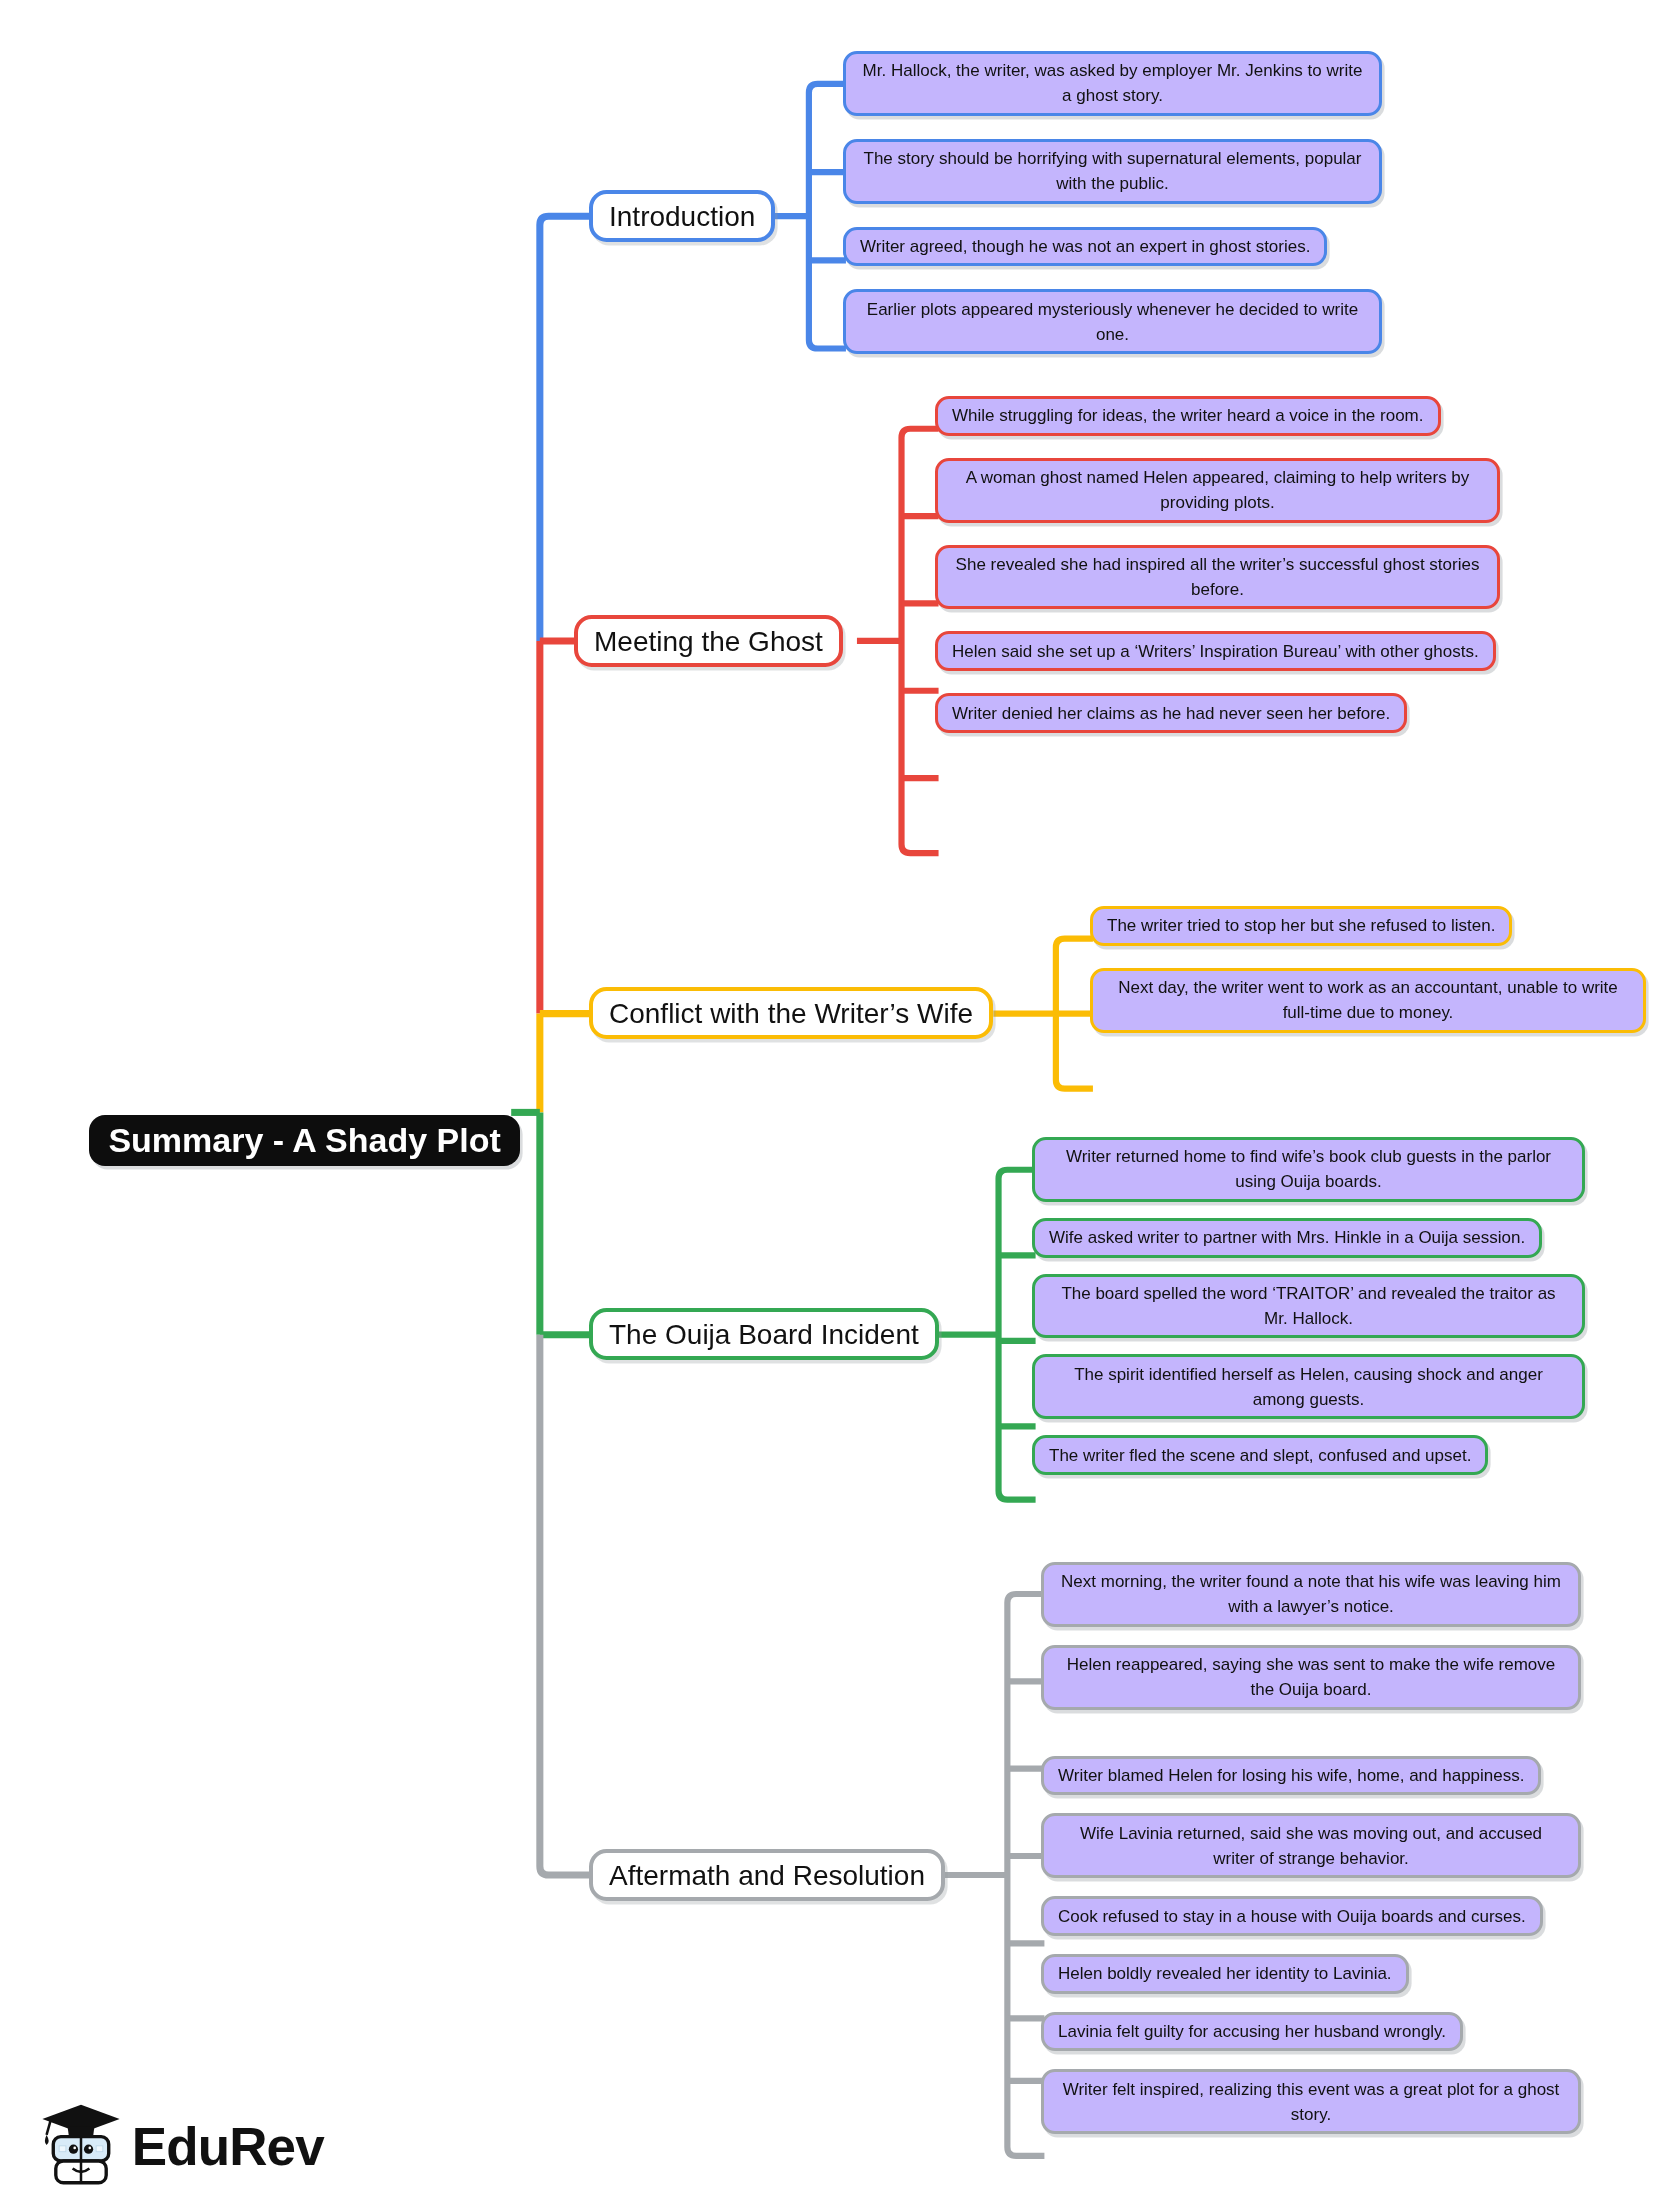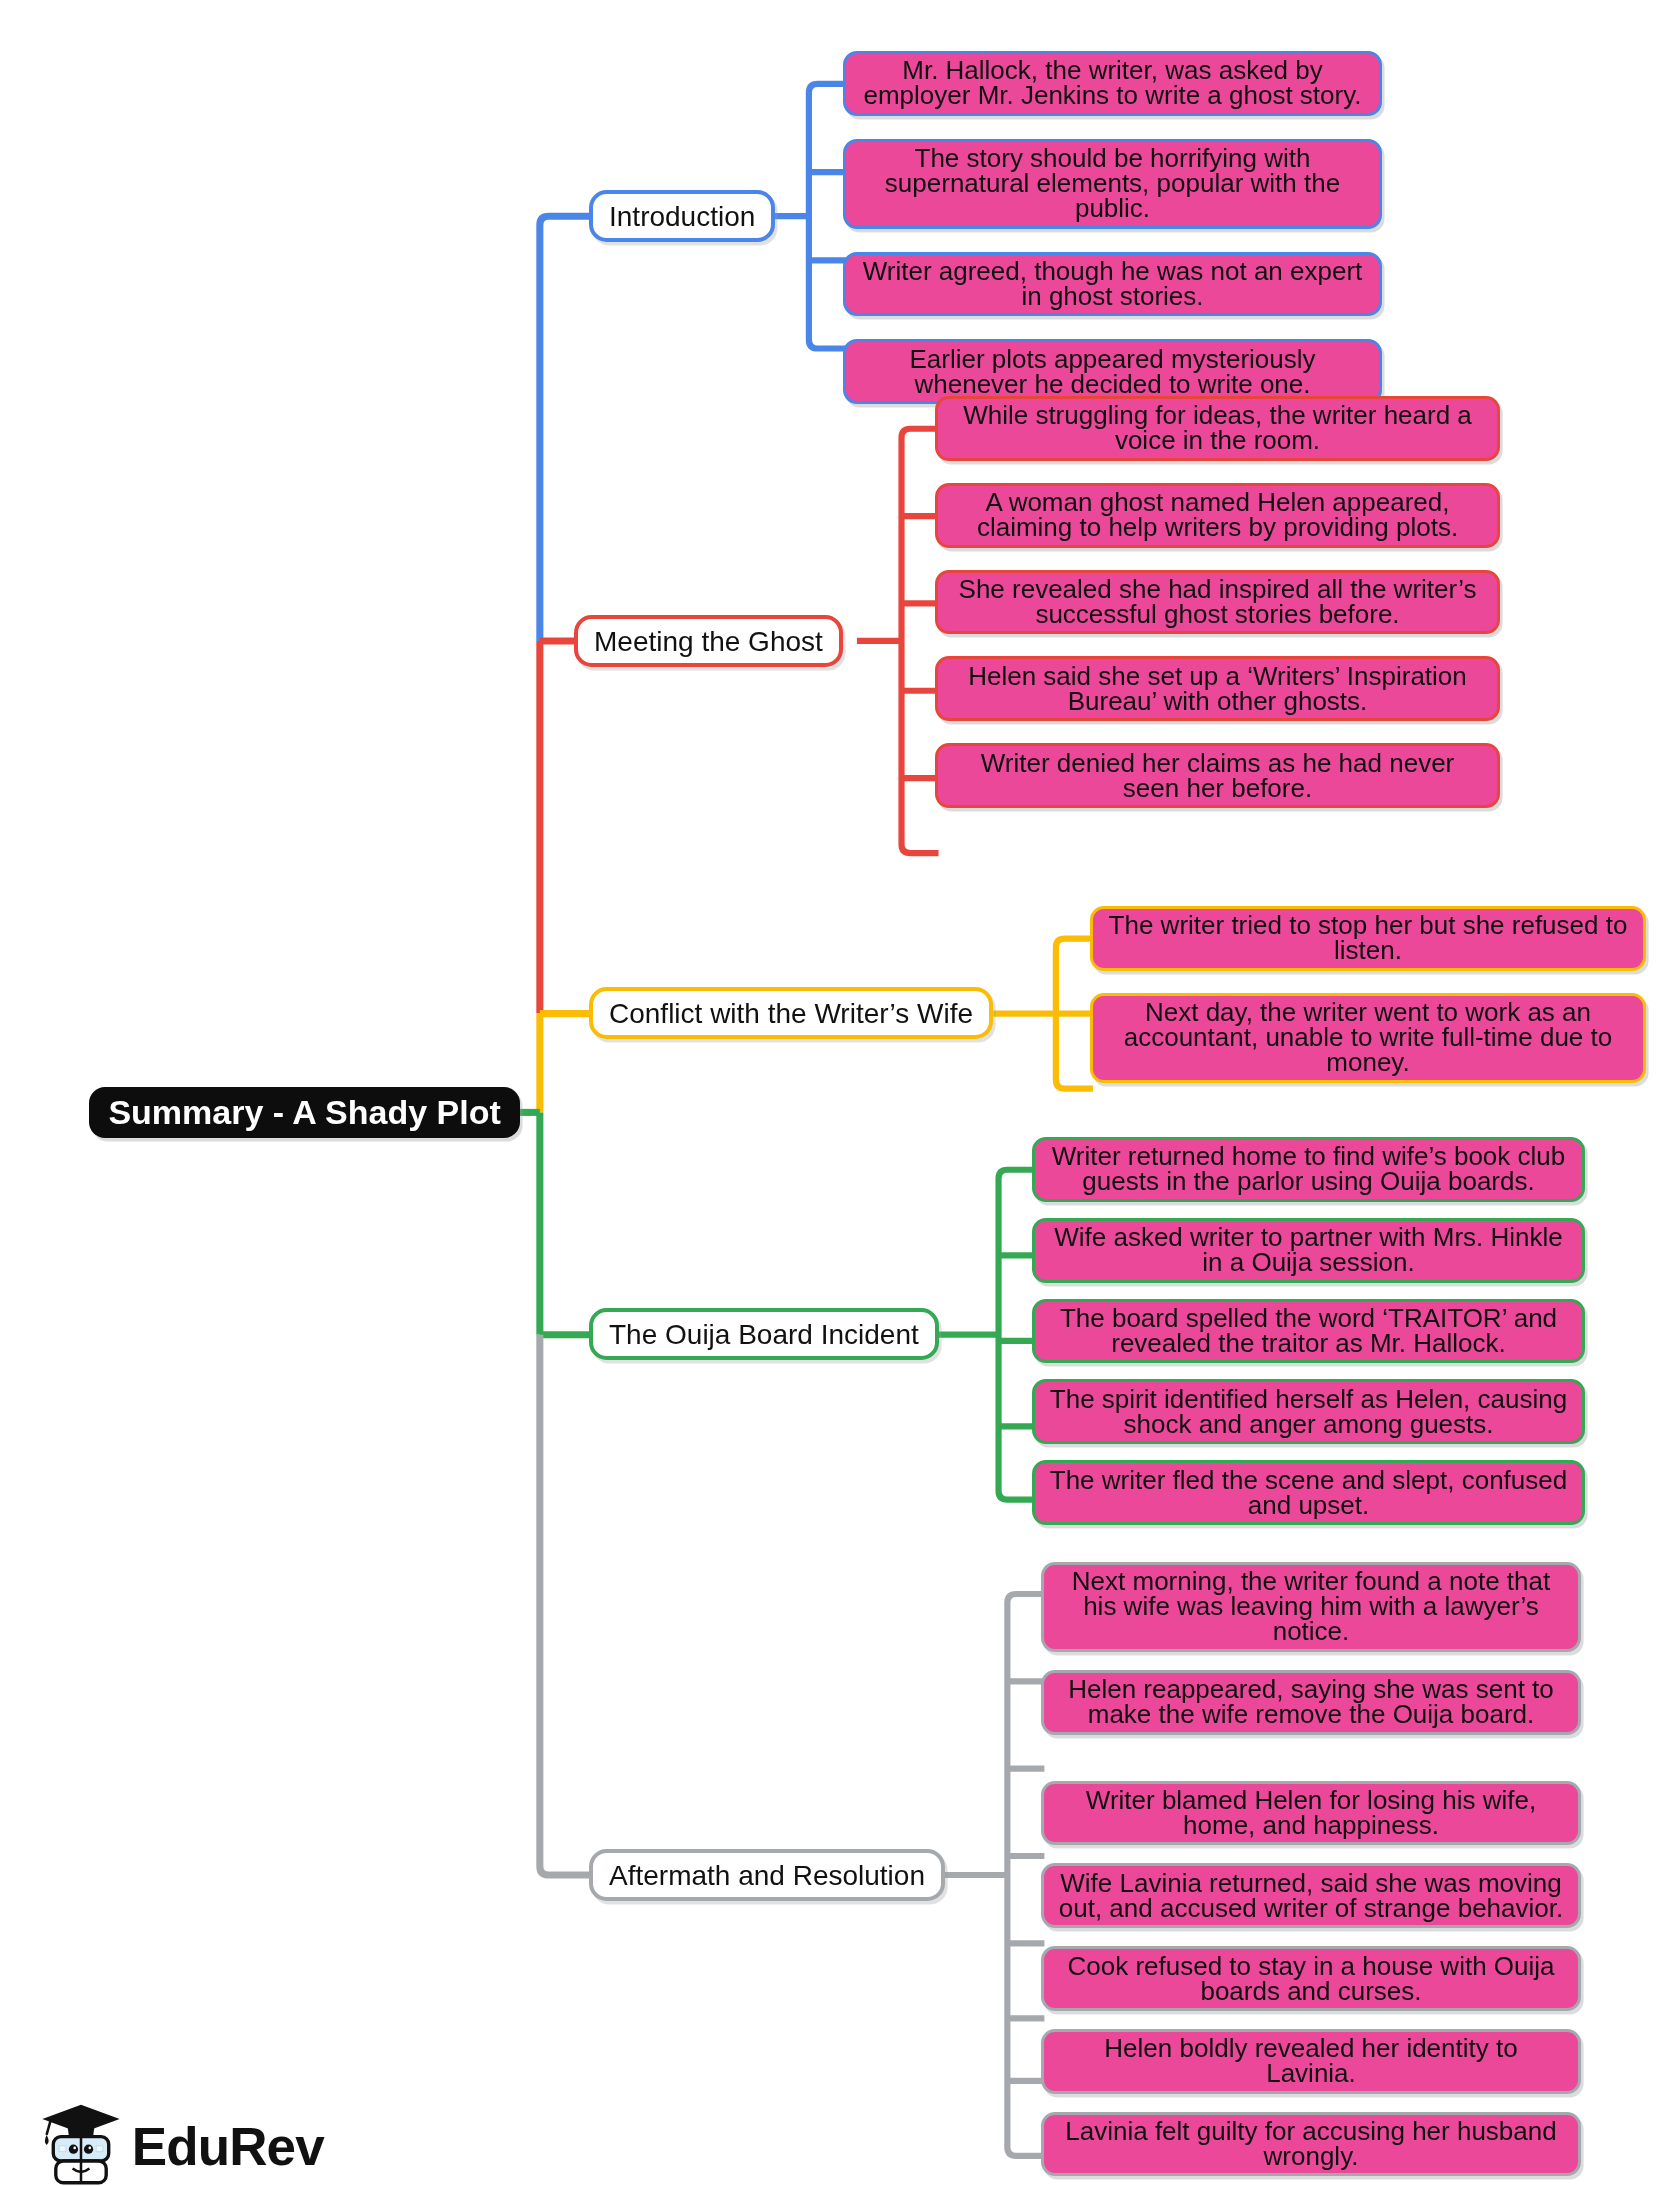--- a/index.html
+++ b/index.html
@@ -4,30 +4,30 @@
 <style>
   html,body{margin:0;padding:0;background:#ffffff;}
   #canvas{
     position:relative;
     width:1676px;height:2186px;
     background:#ffffff;
     font-family:"Liberation Sans","DejaVu Sans",sans-serif;
     overflow:hidden;
   }
   #connectors{position:absolute;left:0;top:0;z-index:0;pointer-events:none;}
-  .node{box-sizing:border-box;background:#ffffff;}
+  .node{box-sizing:border-box;background:#ffffff;margin-top:28px;}
   .leaf-col{
     position:absolute;display:flex;flex-direction:column;
     align-items:flex-start;z-index:1;
   }
   .leaf{
     border:3.5px solid #888;border-radius:14px;
     padding:4.4px 14px;
-    font-size:26px;line-height:25px;color:#111111;
-    text-align:center;background:#ec4899;
+    font-size:17px;line-height:25px;color:#111111;
+    text-align:center;background:#c4b5fd;
     box-shadow:2.6px 3.5px 0 rgba(150,155,160,0.35);
     z-index:1;
   }
   .branch-label{
     position:absolute;z-index:2;background:#ffffff;
     border:4.4px solid #888;border-radius:17.6px;
     padding:3.5px 16px;font-size:28px;line-height:37px;color:#111111;
     white-space:nowrap;
     box-shadow:2.6px 3.5px 0 rgba(150,155,160,0.3);
   }

